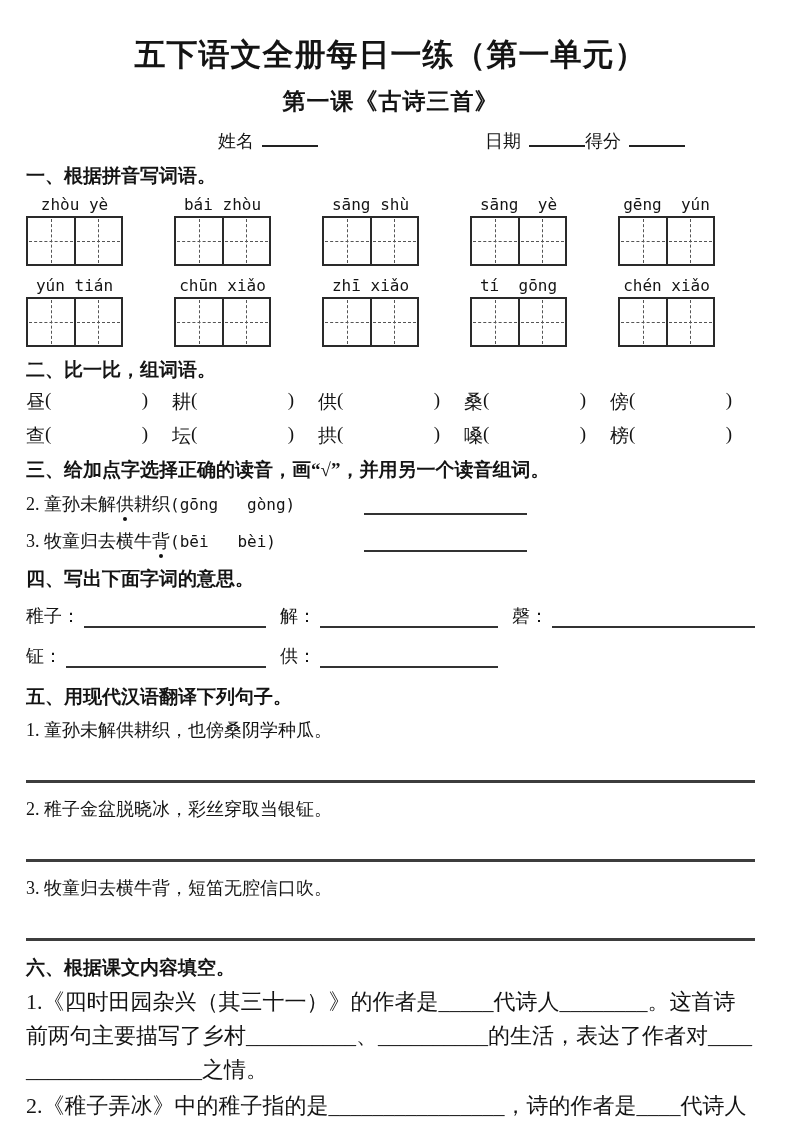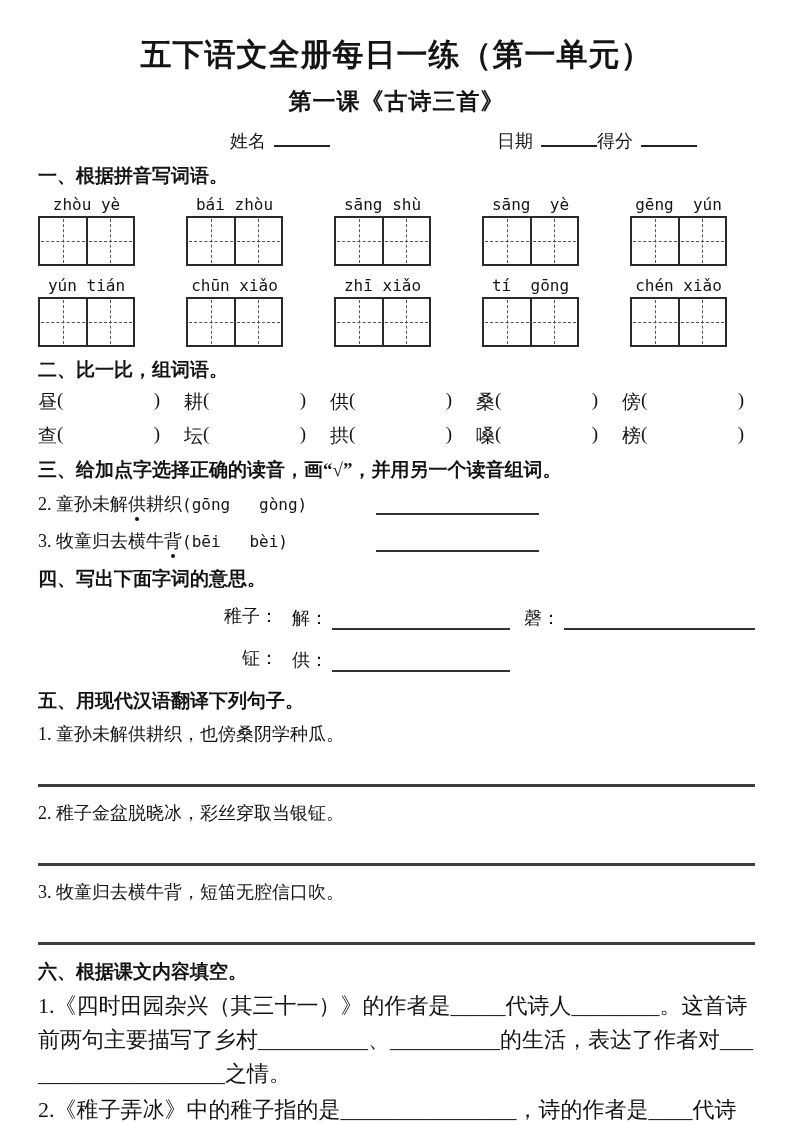--- a/index.html
+++ b/index.html
@@ -1,18 +1,18 @@
 <!DOCTYPE html>
 <html><head>
 <meta charset="utf-8">
 <style>
   * { margin:0; padding:0; box-sizing:border-box; }
   html,body { background:#ffffff; }
   body { font-family:"Liberation Serif","DejaVu Serif",serif; color:#141414; }
-  .page { width:793px; height:1122px; background:#fff; padding:26px 38px 0 38px; overflow:hidden; }
+  .page { width:793px; height:1122px; background:#fff; padding:26px 38px 0 26px; overflow:hidden; }
 
   .doc-title { text-align:center; font-size:31px; font-weight:bold;
                font-family:"Liberation Sans","DejaVu Sans",sans-serif;
                margin:8px 0 10px 0; letter-spacing:1px; }
   .doc-subtitle { text-align:center; font-size:23px; font-weight:bold;
                   margin:0 0 12px 0; letter-spacing:1px; }
 
   .meta-row { display:flex; font-size:18px; margin:6px 0 10px 0; align-items:flex-end;text-align:right; }
   .meta-col1 { width:292px; } .meta-col2 { width:267px; }
   .meta-blank { display:inline-block; width:56px; border-bottom:2px solid #222;
@@ -47,21 +47,21 @@
   .rd-blank { position:absolute; left:338px; bottom:1px; width:163px; height:1px;
               border-bottom:2px solid #333; }
   .py-inline { font-family:"DejaVu Sans Mono",monospace; white-space:pre; font-size:16px; }
   .u-dot { position:relative; display:inline-block; }
   .u-dot::after { content:""; position:absolute; left:50%; transform:translateX(-50%);
                   bottom:-5px; width:4px; height:4px; border-radius:50%; background:#111; }
 
   
   .mean-row { display:flex; font-size:18px; margin:12px 0 16px 0; align-items:flex-end; }
   .m-col { display:flex; align-items:flex-end; }
-  .m-col1 { width:240px; margin-right:14px;flex-direction:column; }
+  .m-col1 { width:240px; margin-right:14px; }
   .m-col2 { width:218px; margin-right:14px; }
   .m-col3 { flex:1; }
   .m-blank { flex:1; border-bottom:2px solid #333; height:18px; margin-left:4px; }
 
   
   .sentence { font-size:18px; margin:8px 0 0 0; }
   .answer-line { height:0; border-top:3px solid #3d3d3d; margin:38px 0 14px 0; }
 
   
   .fill-item { font-size:22px; line-height:34px; margin:2px 0; word-break:break-all; }

